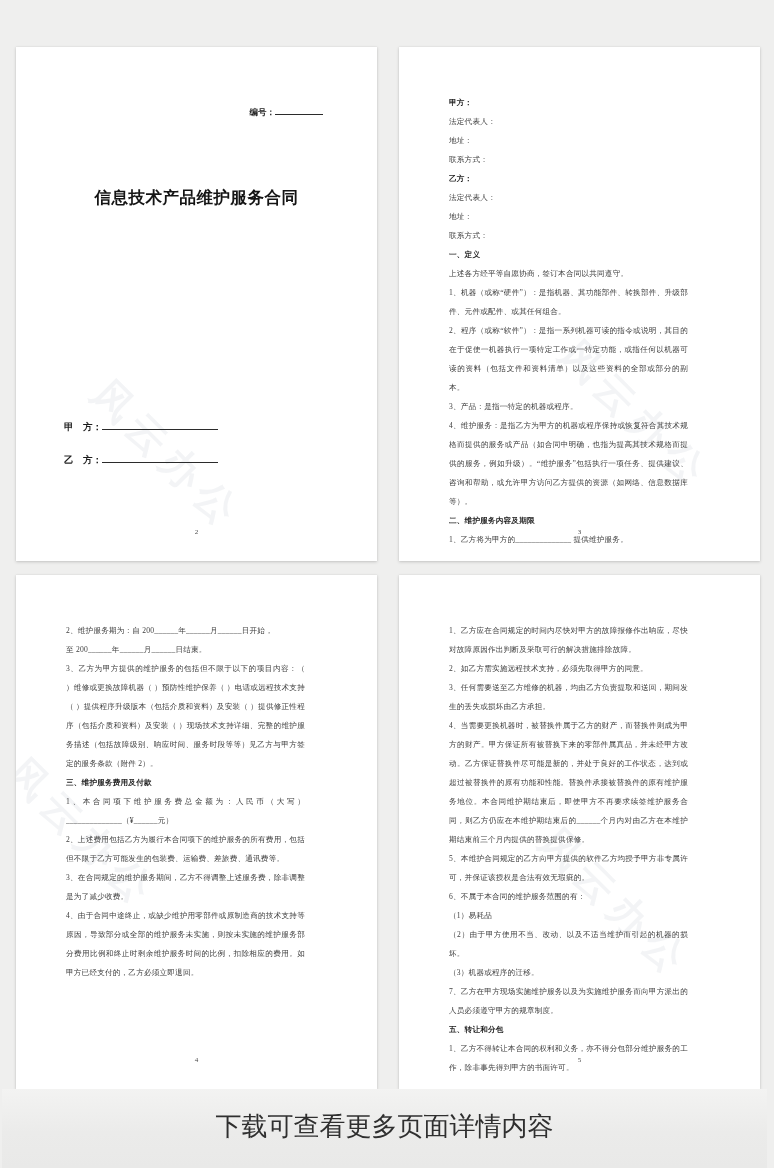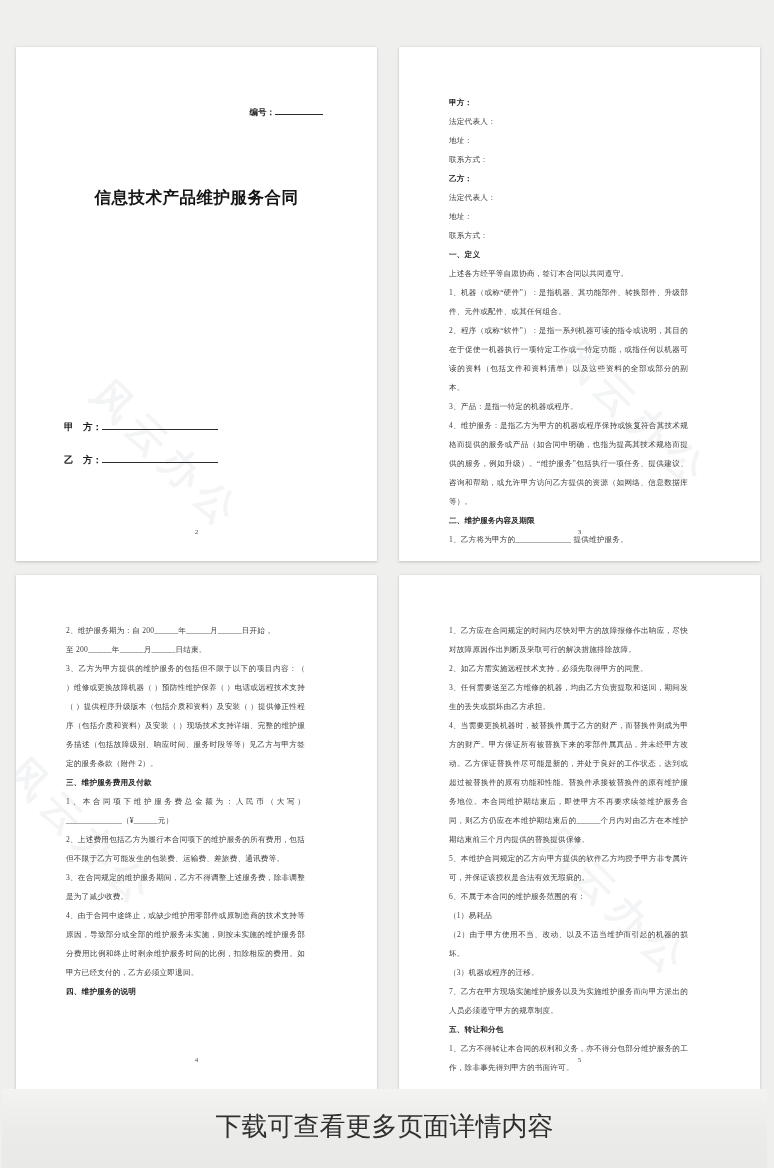--- a/index.html
+++ b/index.html
@@ -150,21 +150,20 @@
     <div class="body">
 
     <p class="para">2、维护服务期为：自 200______年______月______日开始，</p>
         <p class="para">至 200______年______月______日结束。</p>
         <p class="para">3、乙方为甲方提供的维护服务的包括但不限于以下的项目内容：（ ）维修或更换故障机器（ ）预防性维护保养（ ）电话或远程技术支持（ ）提供程序升级版本（包括介质和资料）及安装（ ）提供修正性程序（包括介质和资料）及安装（ ）现场技术支持详细、完整的维护服务描述（包括故障级别、响应时间、服务时段等等）见乙方与甲方签定的服务条款（附件 2）。</p>
         <p class="para bold">三、维护服务费用及付款</p>
         <p class="para">1、本合同项下维护服务费总金额为：人民币（大写）______________（¥______元）</p>
         <p class="para">2、上述费用包括乙方为履行本合同项下的维护服务的所有费用，包括但不限于乙方可能发生的包装费、运输费、差旅费、通讯费等。</p>
         <p class="para">3、在合同规定的维护服务期间，乙方不得调整上述服务费，除非调整是为了减少收费。</p>
         <p class="para">4、由于合同中途终止，或缺少维护用零部件或原制造商的技术支持等原因，导致部分或全部的维护服务未实施，则按未实施的维护服务部分费用比例和终止时剩余维护服务时间的比例，扣除相应的费用。如甲方已经支付的，乙方必须立即退回。</p>
-        <p class="para bold">四、维护服务的说明</p>
       </div>
     <div class="pageno">4</div>
   </section>
 
   <section class="page">
     <div class="wm wm-d">风云办公</div>
     <div class="body">
 
     <p class="para">1、乙方应在合同规定的时间内尽快对甲方的故障报修作出响应，尽快对故障原因作出判断及采取可行的解决措施排除故障。</p>
         <p class="para">2、如乙方需实施远程技术支持，必须先取得甲方的同意。</p>

